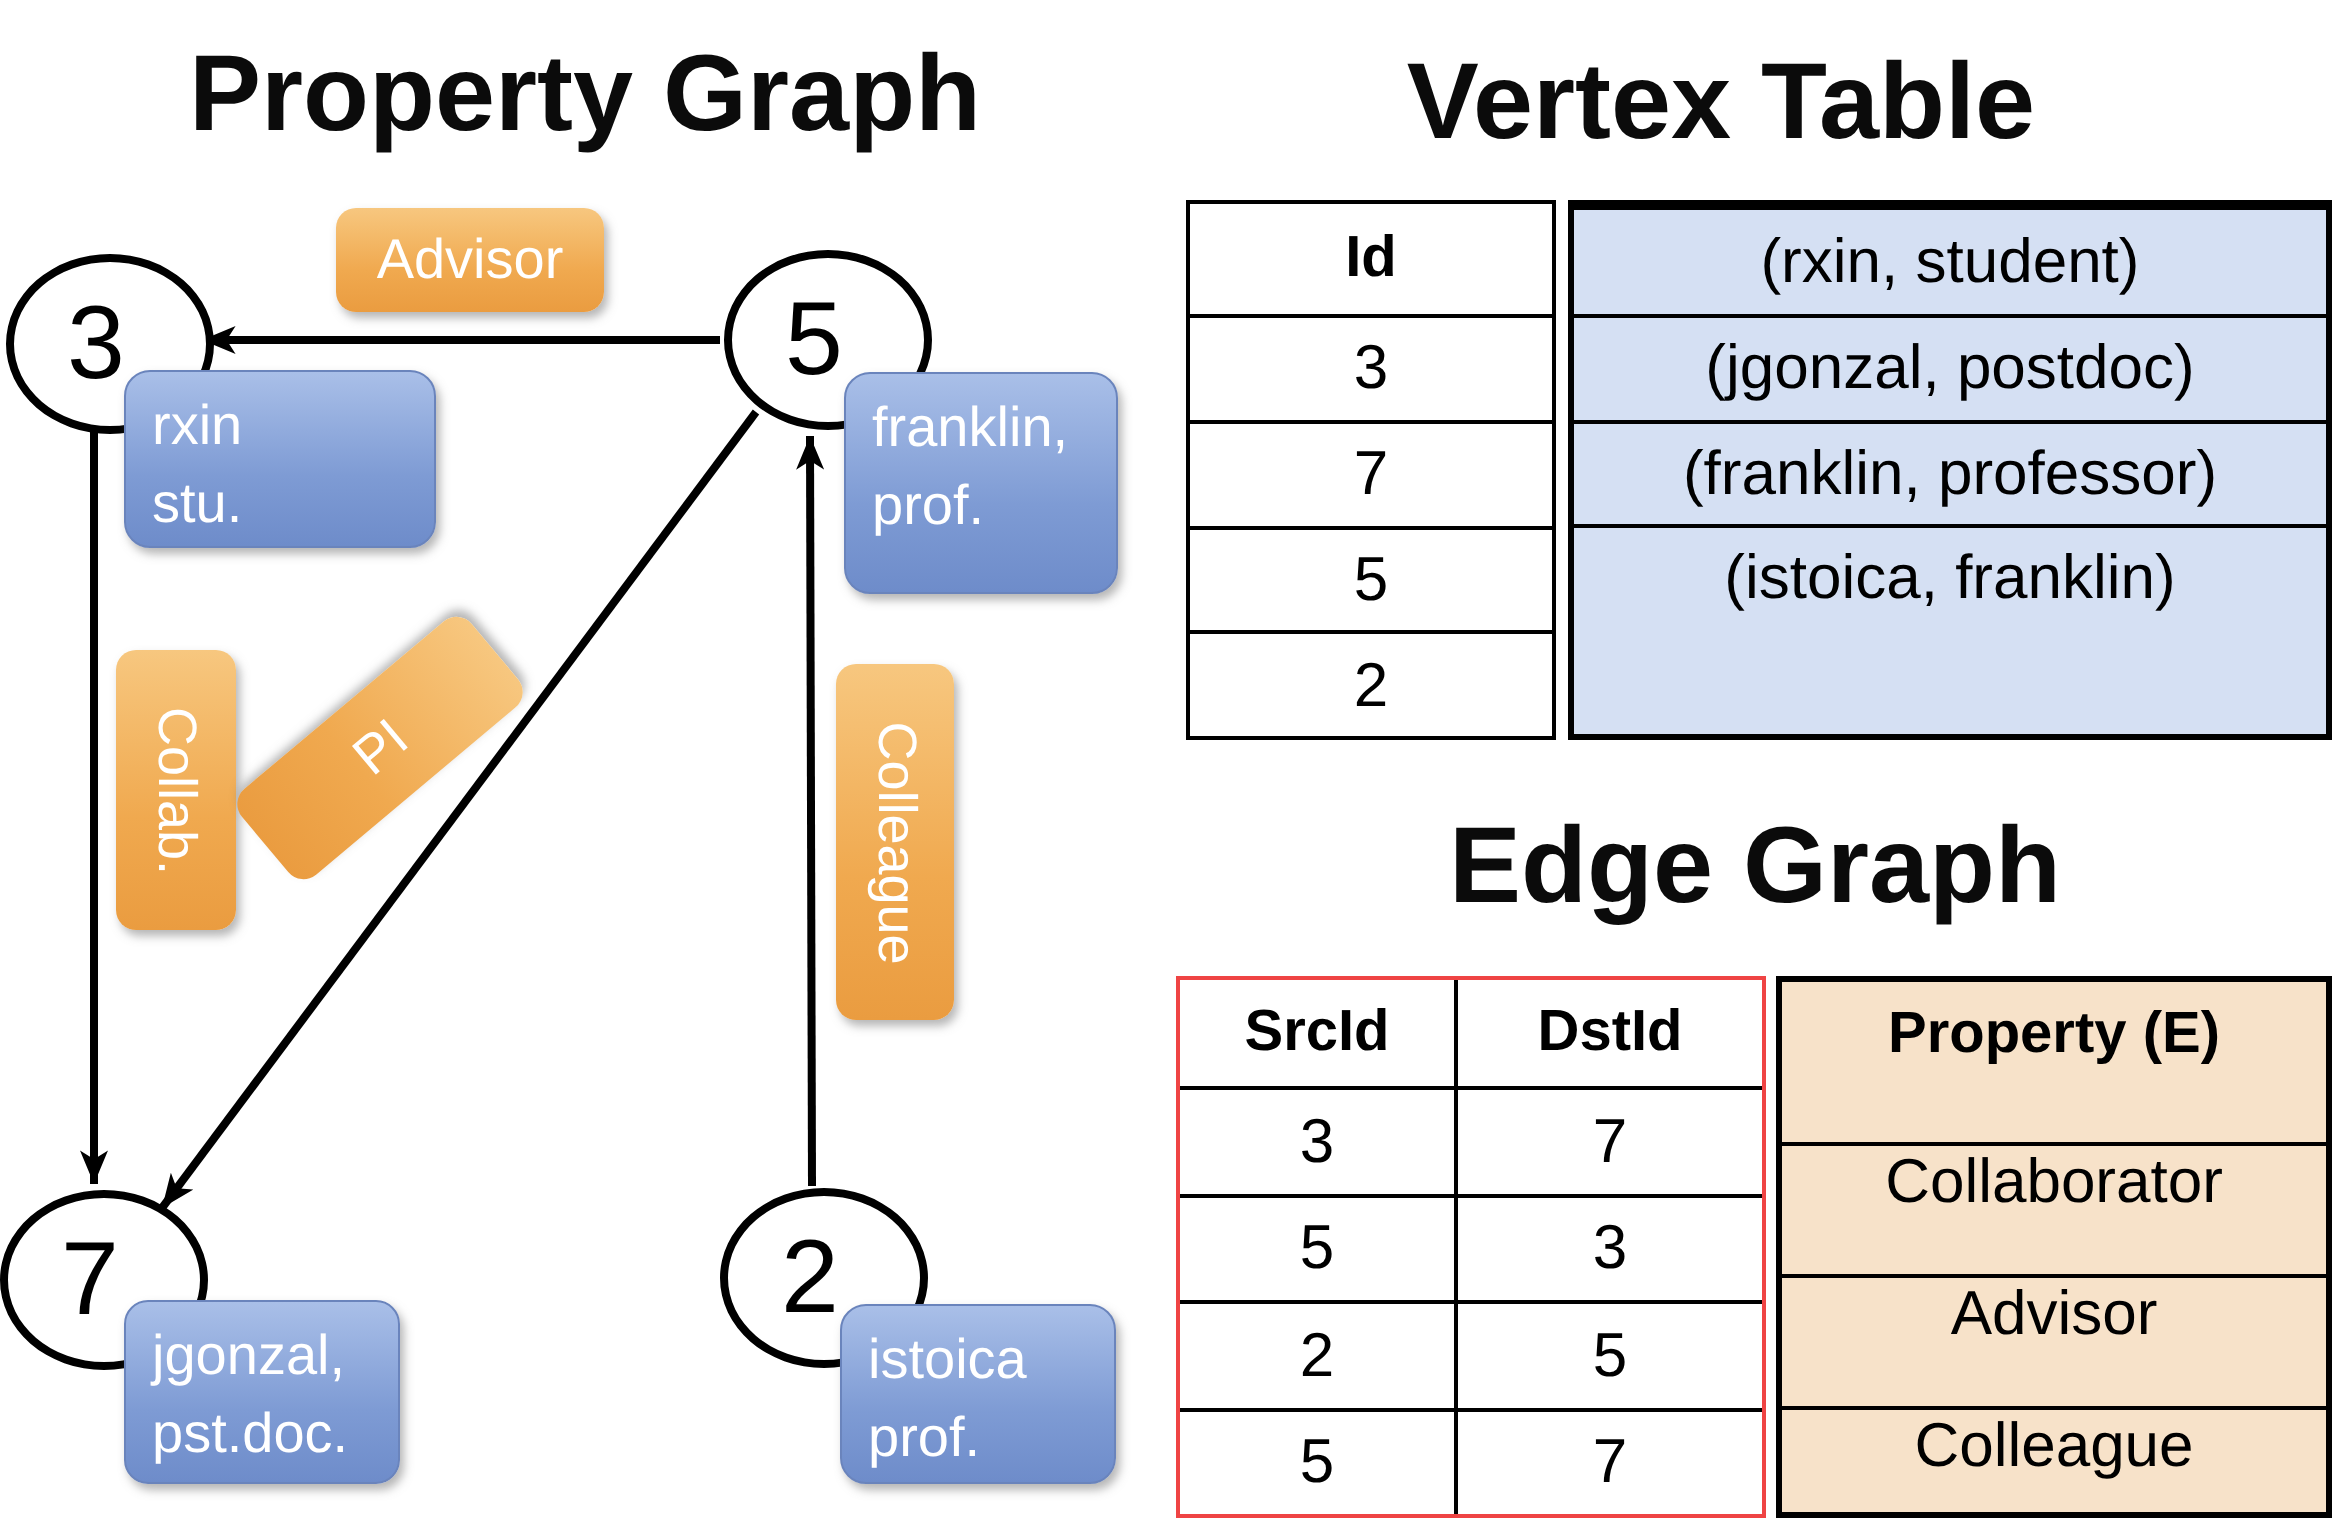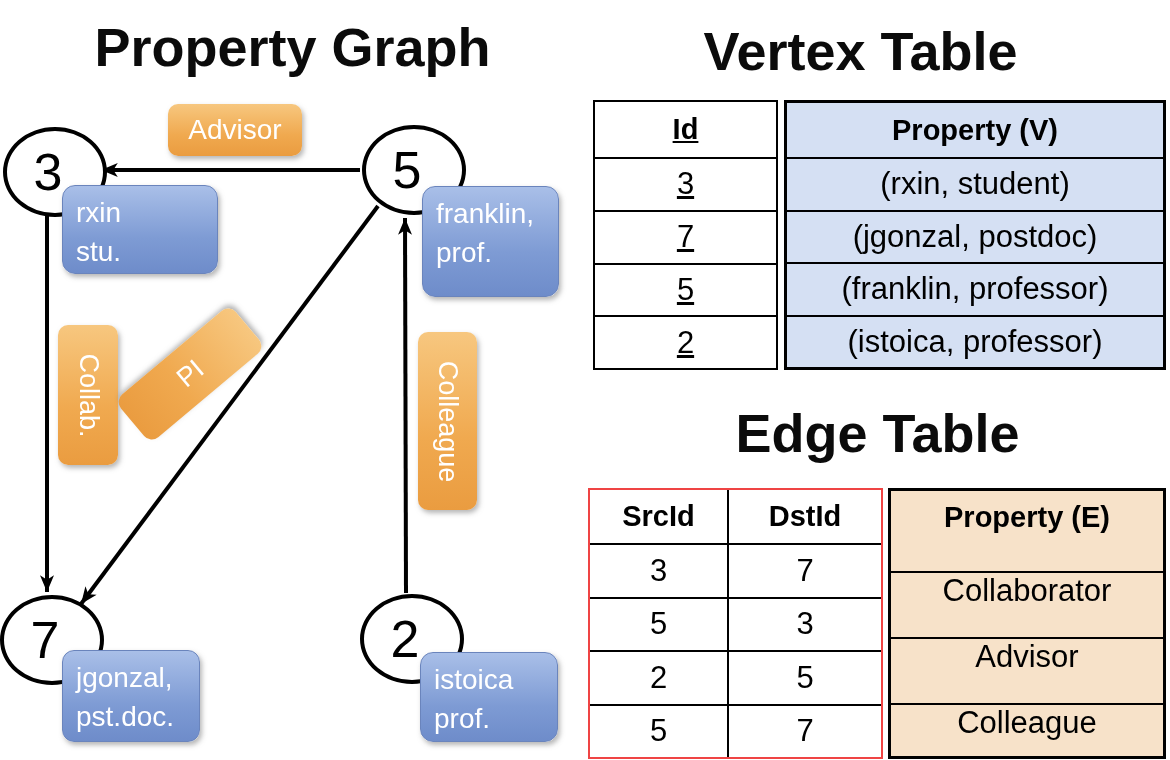--- a/index.html
+++ b/index.html
@@ -60,21 +60,21 @@
   .tcell {
     display:flex; align-items:center; justify-content:center;
     font-size:31px; box-sizing:border-box; white-space:nowrap;
   }
   .th { font-weight:bold; font-size:29px; }
   .bt { border-top:2px solid #000; }
   .bl { border-left:2px solid #000; }
 
   #vtable-id {
     left:593px; top:100px; width:185px; height:270px;
-    border:2px solid #000; grid-template-rows:55px 1fr 1fr 1fr 1fr;text-decoration:underline;
+    border:2px solid #000; grid-template-rows:55px 1fr 1fr 1fr 1fr;
   }
   #vtable-prop {
     left:784px; top:100px; width:382px; height:270px;
     border:3px solid #000; background:#d5e0f3;
     grid-template-rows:54px 1fr 1fr 1fr 1fr;
   }
   #etable-ids {
     left:588px; top:488px; width:295px; height:271px;
     border:2px solid #ef4444; grid-template-columns:137px 1fr;
     grid-template-rows:53px 1fr 1fr 1fr 1fr;
@@ -86,21 +86,21 @@
     gap:28px;
   }
 </style>
 </head>
 <body>
 
 <div class="stage">
 
   <div class="title" id="title-graph">Property Graph</div>
   <div class="title" id="title-vtable">Vertex Table</div>
-  <div class="title" id="title-etable">Edge Table</div>
+  <div class="title" id="title-etable">Edge Graph</div>
 
   <svg class="edges" width="585" height="760" viewBox="0 0 585 760">
     <defs>
       <marker id="arr" viewBox="0 0 12 10" refX="12" refY="5" markerWidth="17" markerHeight="14" orient="auto" markerUnits="userSpaceOnUse">
         <polygon points="0,0 12,5 0,10 3.2,5" fill="#000"></polygon>
       </marker>
     </defs>
     <line x1="360" y1="170" x2="101" y2="170" stroke="#000" stroke-width="4" marker-end="url(#arr)"></line>
     <line x1="47" y1="215" x2="47" y2="592" stroke="#000" stroke-width="4" marker-end="url(#arr)"></line>
     <line x1="378" y1="206" x2="81" y2="604" stroke="#000" stroke-width="4" marker-end="url(#arr)"></line>
@@ -152,25 +152,24 @@
 
   <div class="tbl" id="vtable-id">
     <div class="tcell th">Id</div>
     <div class="tcell bt">3</div>
     <div class="tcell bt">7</div>
     <div class="tcell bt">5</div>
     <div class="tcell bt">2</div>
   </div>
 
   <div class="tbl" id="vtable-prop">
-    <div class="tcell th">Property (V)</div>
     <div class="tcell bt">(rxin, student)</div>
     <div class="tcell bt">(jgonzal, postdoc)</div>
     <div class="tcell bt">(franklin, professor)</div>
-    <div class="tcell bt">(istoica, professor)</div>
+    <div class="tcell bt">(istoica, franklin)</div>
   </div>
 
   <div class="tbl" id="etable-ids">
     <div class="tcell th">SrcId</div>
     <div class="tcell th bl">DstId</div>
 
     <div class="tcell bt">3</div>
     <div class="tcell bt bl">7</div>
 
     <div class="tcell bt">5</div>

